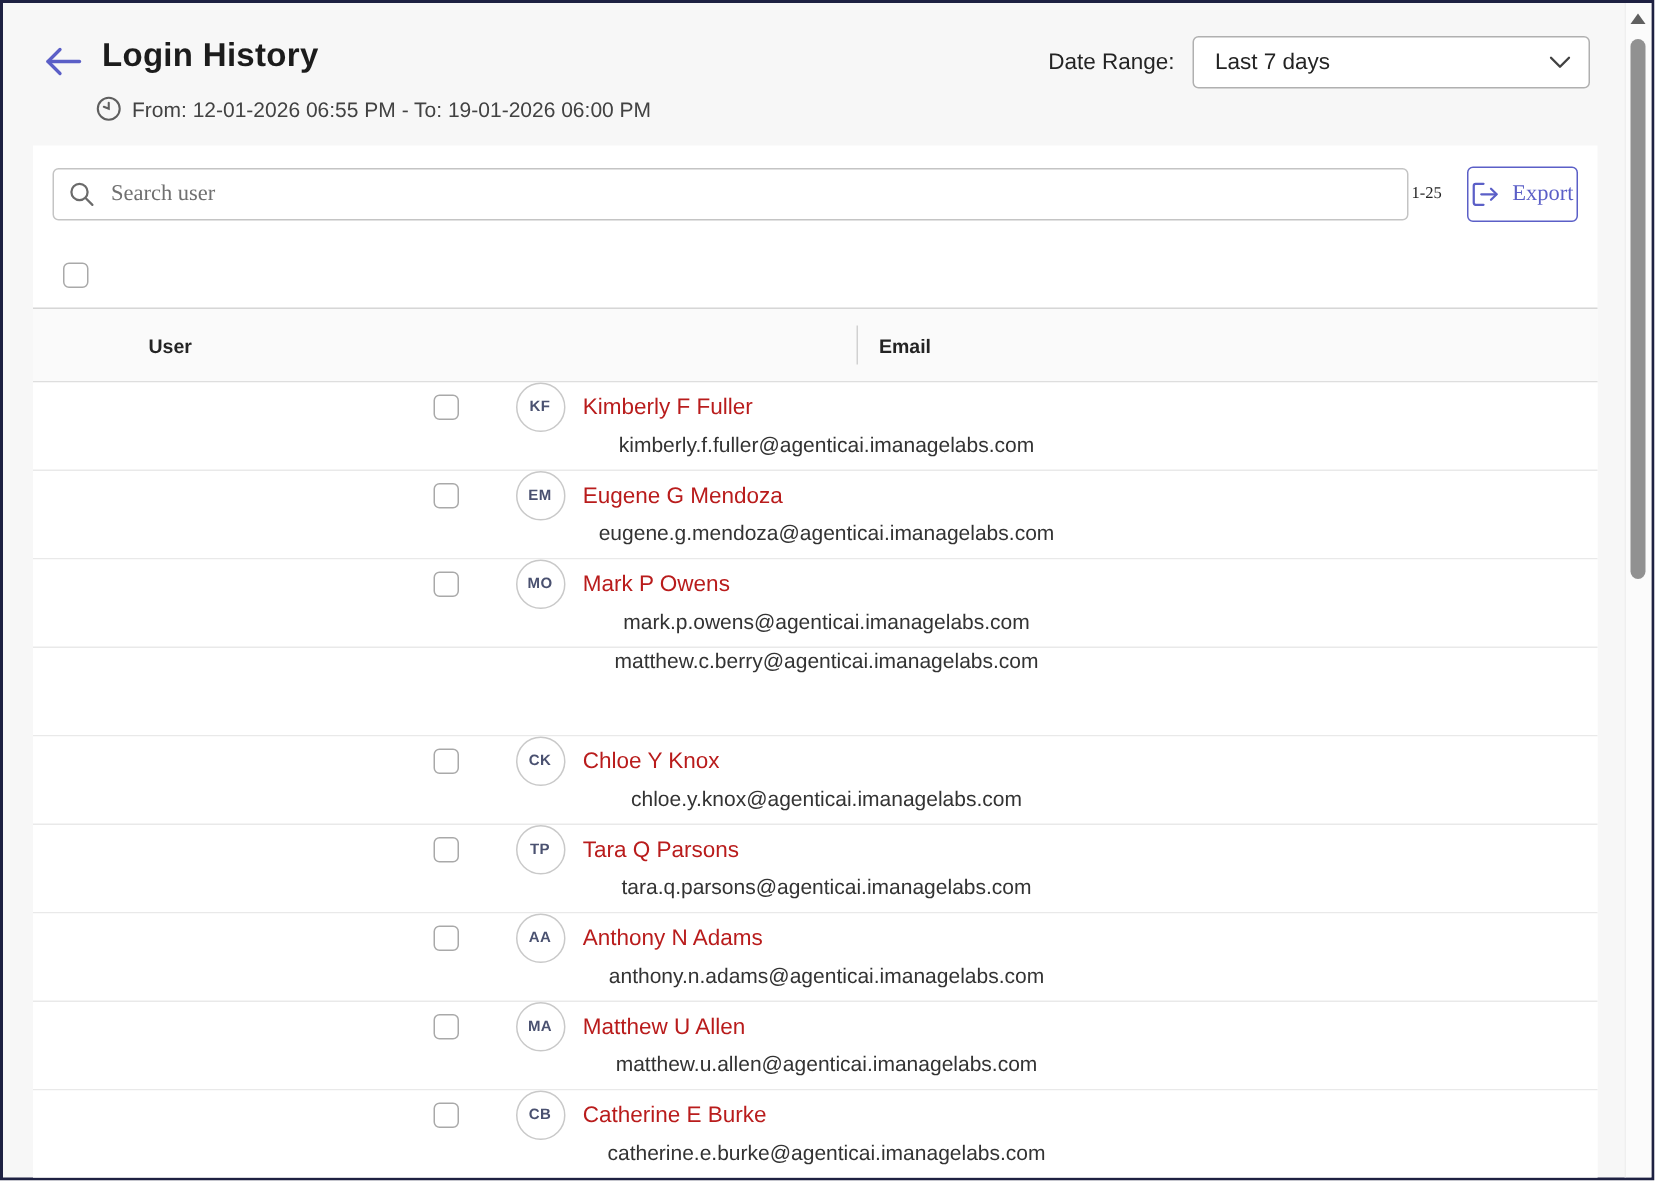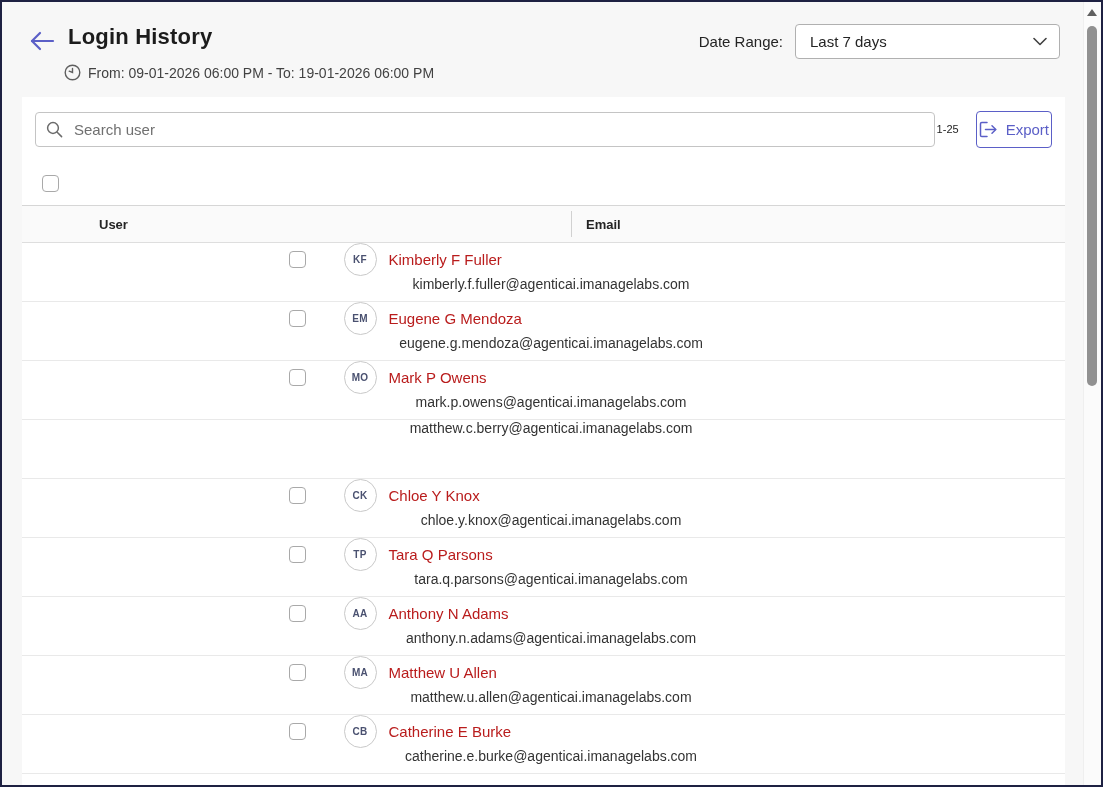--- a/index.html
+++ b/index.html
@@ -14,34 +14,34 @@
   .date-info{position:absolute;left:62px;top:62px;display:flex;align-items:center;gap:7px;font-size:14px;color:#424242;}
   .daterange{position:absolute;top:22px;right:41px;display:flex;align-items:center;gap:12px;}
   .daterange-label{font-size:15px;color:#242424;}
   .combobox{
     width:265px;height:35px;box-sizing:border-box;border:1px solid #b0b0b0;border-radius:4px;
     background:#fff;display:flex;align-items:center;justify-content:space-between;
     padding:0 12px 0 14px;font-size:15px;color:#242424;cursor:pointer;
   }
   
   .card{position:absolute;left:20px;top:95px;width:1043px;bottom:0;background:#fff;}
-  .toolbar{display:flex;align-items:center;height:64px;padding:0 13px;}
+  .toolbar{display:flex;align-items:center;height:64px;padding:0 13px;font-family:Liberation Serif, serif;}
   .searchbox{flex:1;height:35px;box-sizing:border-box;border:1px solid #c4c4c4;border-radius:4px;
     background:#fff;display:flex;align-items:center;gap:9px;padding:0 10px;}
   .searchbox input{border:none;outline:none;flex:1;font-size:15px;color:#242424;background:transparent;font-family:inherit;}
   .searchbox input::placeholder{color:#707070;}
   .count{margin:0 17px 0 2px;font-size:11px;color:#242424;white-space:nowrap;}
   .export-btn{height:37px;box-sizing:border-box;border:1px solid var(--brand,#5b5fc7);border-radius:4px;
     background:#fff;color:var(--brand,#5b5fc7);display:flex;align-items:center;gap:8px;
     font-size:15px;padding:0 2px;cursor:pointer;font-family:inherit;}
   .selectall-row{height:44px;display:flex;align-items:center;padding-left:20px;}
   .checkbox{appearance:none;-webkit-appearance:none;width:17px;height:17px;box-sizing:border-box;
     border:1px solid #a9a9a9;border-radius:4px;background:#fff;margin:0;cursor:pointer;}
   
-  .thead{height:38px;background:#fafafa;border-top:1px solid #d6d6d6;border-bottom:1px solid #dedede;
+  .thead{height:50px;background:#fafafa;border-top:1px solid #d6d6d6;border-bottom:1px solid #dedede;
     display:flex;align-items:center;box-sizing:border-box;}
   .th-user{width:549px;padding-left:77px;box-sizing:border-box;font-size:13px;font-weight:700;color:#242424;}
   .th-divider{width:1px;height:26px;background:#d1d1d1;}
   .th-email{flex:1;padding-left:14px;font-size:13px;font-weight:700;color:#242424;}
   .row{height:59px;display:flex;align-items:center;border-bottom:1px solid #e9e9e9;box-sizing:border-box;background:#fff;flex-direction:column;}
   .cell-user{width:550px;box-sizing:border-box;display:flex;align-items:center;padding-left:20px;}
   .avatar{width:33px;height:33px;box-sizing:border-box;border:1px solid #c9c9c9;border-radius:50%;
     display:flex;align-items:center;justify-content:center;font-size:10px;font-weight:700;
     color:#4a5170;background:#fff;margin-left:38px;flex:none;letter-spacing:.3px;}
   .name{margin-left:12px;font-size:15px;color:#b91c1c;}
@@ -69,21 +69,21 @@
 
   <div class="page-title">Login History</div>
 
   <div class="date-info">
     <span>
       <svg width="17" height="17" viewBox="0 0 17 17" fill="none" stroke="#5f5f5f" stroke-width="1.4" stroke-linecap="round">
         <circle cx="8.5" cy="8.5" r="7.3"></circle>
           <polyline points="8.5,4.5 8.5,8.5 5.2,7.2"></polyline>
       </svg>
     </span>
-    <span>From: 09-01-2026 06:00 PM - To: 19-01-2026 06:00 PM</span>
+    <span>From: 12-01-2026 06:55 PM - To: 19-01-2026 06:00 PM</span>
   </div>
 
   <div class="daterange">
     <span class="daterange-label">Date Range:</span>
     <div class="combobox" role="combobox">
       <span>Last 7 days</span>
       <span>
         <svg width="14" height="9" viewBox="0 0 14 9" fill="none" stroke="#424242" stroke-width="1.6" stroke-linecap="round" stroke-linejoin="round">
           <polyline points="1,1.5 7,7.5 13,1.5"></polyline>
         </svg>

